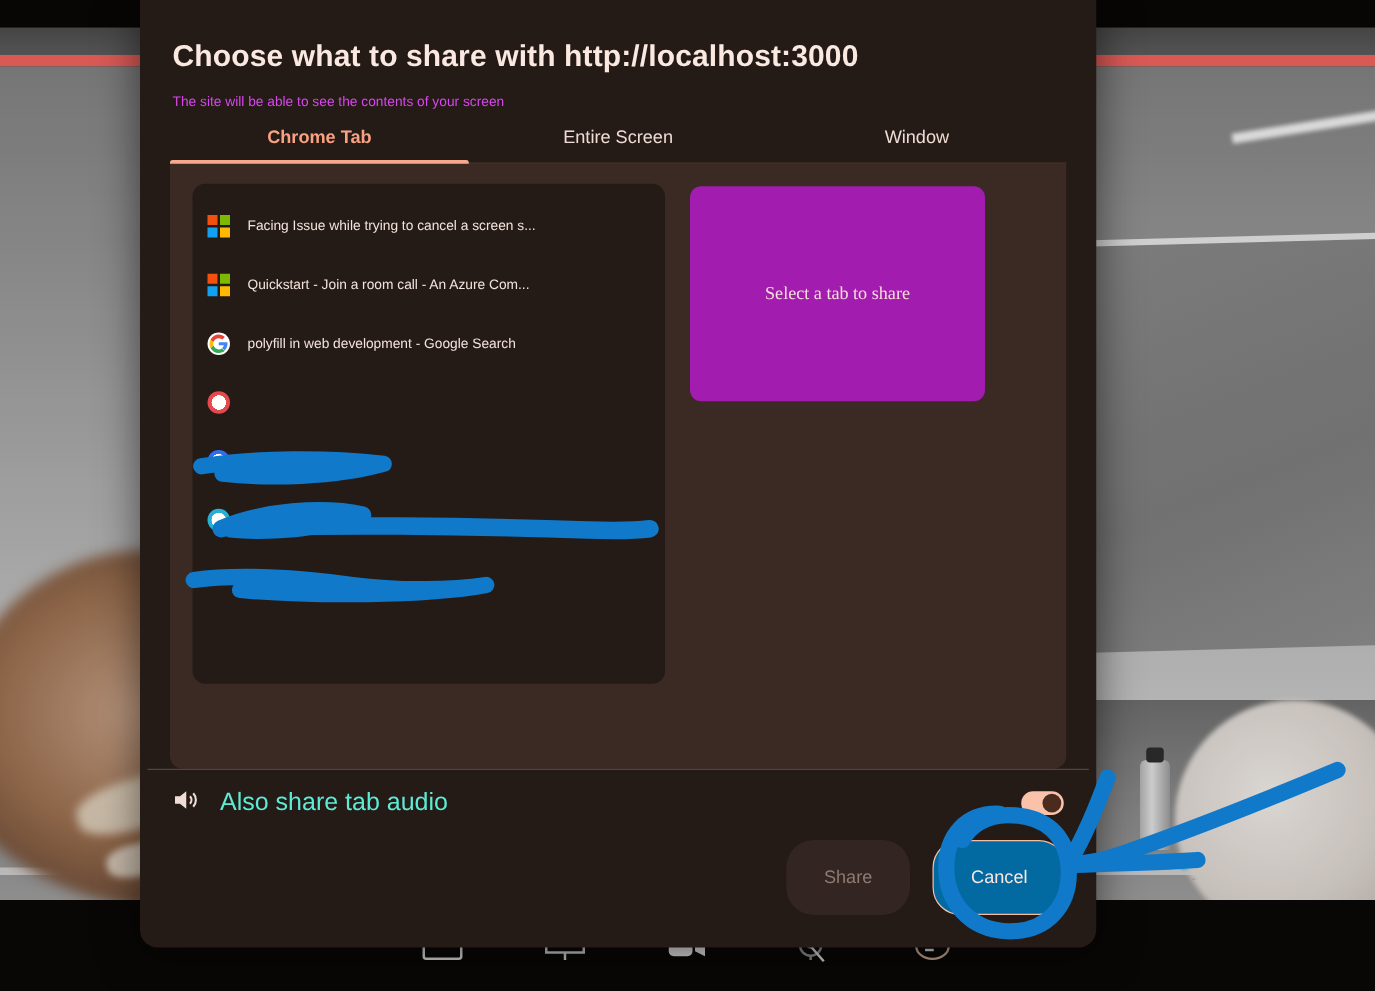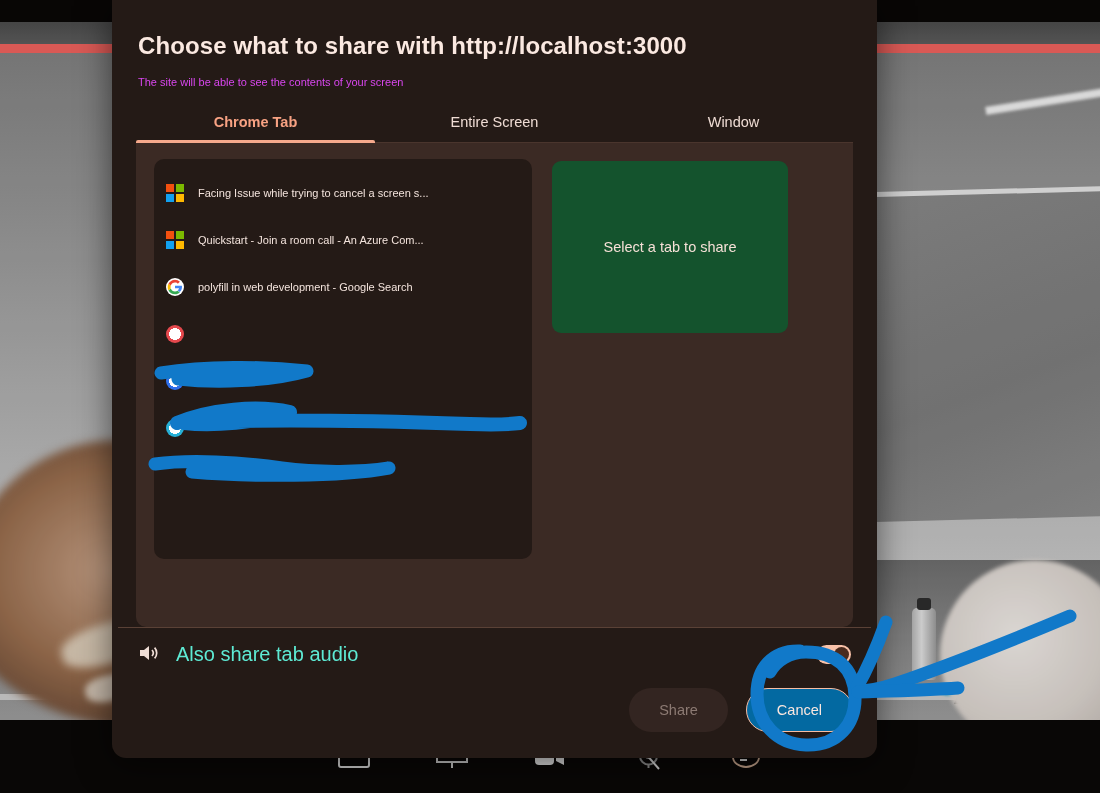--- a/index.html
+++ b/index.html
@@ -130,21 +130,21 @@
   }
   .dlg-title {
     font-size:24px; font-weight:bold; color:#fbe9e1;
     letter-spacing:.1px; margin: 10px 0 0 2px;
   }
   .dlg-sub {
     font-size:11px; color:#d946ef; margin: 16px 0 0 2px; font-weight:400;
   }
 
   .tabstrip {
-    display:flex; margin-top:20px; border-bottom:1px solid #4a352d;
+    display:flex; margin-top:8px; border-bottom:1px solid #4a352d;
     position:relative;
   }
   .tabstrip .tab {
     flex:1; text-align:center; font-size:14.5px; padding: 6px 0 12px 0;
     color:#efdcd4; cursor:pointer; position:relative;
   }
   .tabstrip .tab.active { color:#f8a283; font-weight:bold; }
   .tabstrip .tab.active:after {
     content:""; position:absolute; left:0; right:0; bottom:-1px; height:3px;
     background:#f6a98c; border-radius:2px 2px 0 0;
@@ -187,24 +187,24 @@
   .fav-google { border-radius:50%; background:#fff; display:flex; align-items:center; justify-content:center; }
   .fav-google svg{ width:16px; height:16px; }
   
   .fav-dot { border-radius:50%; background:#ffffff; }
   .fav-dot.red { background: radial-gradient(circle at 50% 50%, #ffffff 45%, #e5484d 46%); }
   .fav-dot.blue{ background: radial-gradient(circle at 50% 50%, #ffffff 45%, #2f6feb 46%); }
   .fav-dot.teal{ background: radial-gradient(circle at 50% 50%, #ffffff 45%, #27b0d6 46%); }
 
   .preview {
     width:236px; height:172px; margin-top:2px;
-    background:#14532d;
+    background:#a21caf;
     border-radius:9px;
     display:flex; align-items:center; justify-content:center;
-    font-size:14.5px; color:#f6e0d7;
+    font-size:14.5px; color:#f6e0d7;font-family:Liberation Serif, serif;
   }
 
   .audio-row {
     display:flex; align-items:center;
     border-top:1px solid #5a4136;
     height:54px; margin: 0 -18px; padding: 0 20px;
   }
   .audio-left { display:flex; align-items:center; gap:16px; }
   .audio-label { font-size:20px; color:#5eead4; }
   .toggle {
@@ -216,21 +216,21 @@
     position:absolute; right:2px; top:2px;
     width:15px; height:15px; border-radius:50%;
     background:#4a2b1e;
   }
 
   .dlg-actions {
     position:absolute; left:24px; right:24px; bottom:26px;
     display:flex; justify-content:flex-end; align-items:center; gap:18px;
   }
   .btn {
-    height:44px; border-radius:22px; padding: 0 30px;
+    height:60px; border-radius:22px; padding: 0 30px;
     font-size:14.5px; border:none; cursor:pointer;
     font-family: "Liberation Sans", sans-serif;
   }
   .btn-share { background:#332521; color:#8c7a73; }
   .btn-cancel {
     background:#0369a1; color:#fbe7df;
     border:1.5px solid #f6bda4;
   }
 
   

